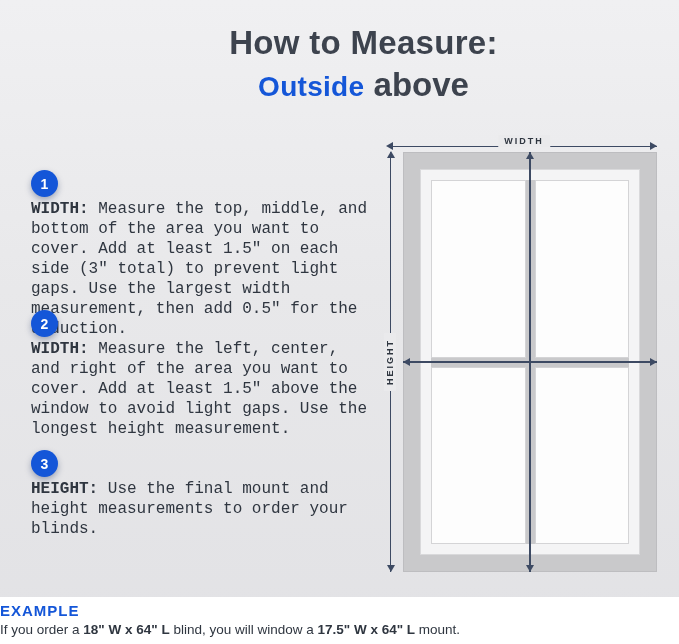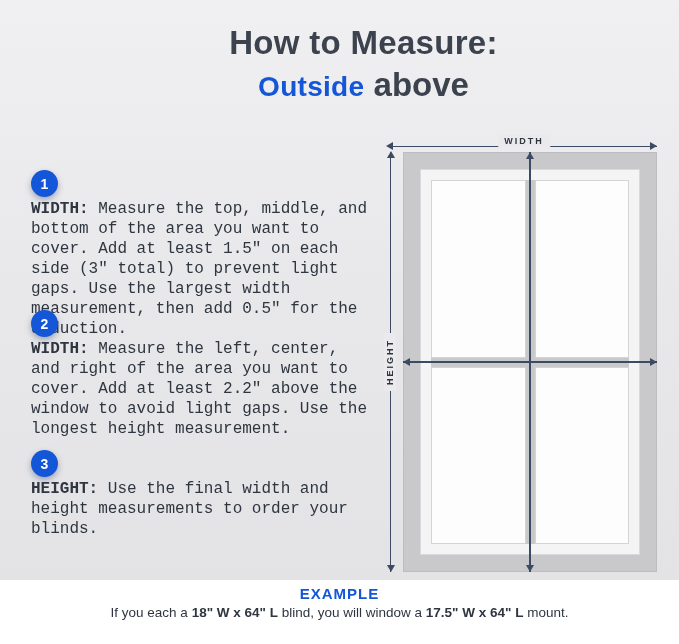--- a/index.html
+++ b/index.html
@@ -73,22 +73,22 @@
   .ah-b { left:4px; top:432px; }
   
   .cv-t { left:143px; top:19px; }
   .cv-b { left:143px; top:432px; }
   
   .ch-l { left:20px;  top:225px; }
   .ch-r { left:267px; top:225px; }
 
   
   .footer {
-    position:absolute; left:0; bottom:0; width:100%; height:64px;
-    background:#ffffff; text-align:center; padding-top:5px;
+    position:absolute; left:0; bottom:0; width:100%; height:47px;
+    background:#ffffff; text-align:left; padding-top:5px;
   }
   .example-heading { font-size:15px; font-weight:800; letter-spacing:1px; color:#1456d8; }
   .example-text { margin-top:3px; font-size:13.5px; color:#2f3640; }
   .example-text strong { font-weight:700; }
 </style>
 </head>
 <body>
 
 <div class="page">
 
@@ -99,26 +99,26 @@
     </div>
   </div>
 
   <div class="step step1">
     <div class="badge">1</div>
     <p class="step-text"><strong>WIDTH:</strong> <span>Measure the top, middle, and bottom of the area you want to cover. Add at least 1.5" on each side (3" total) to prevent light gaps. Use the largest width measurement, then add 0.5" for the deduction.</span></p>
   </div>
 
   <div class="step step2">
     <div class="badge">2</div>
-    <p class="step-text"><strong>WIDTH:</strong> <span>Measure the left, center, and right of the area you want to cover. Add at least 2.2" above the window to avoid light gaps. Use the longest height measurement.</span></p>
+    <p class="step-text"><strong>WIDTH:</strong> <span>Measure the left, center, and right of the area you want to cover. Add at least 1.5" above the window to avoid light gaps. Use the longest height measurement.</span></p>
   </div>
 
   <div class="step step3">
     <div class="badge">3</div>
-    <p class="step-text"><strong>HEIGHT:</strong> <span>Use the final width and height measurements to order your blinds.</span></p>
+    <p class="step-text"><strong>HEIGHT:</strong> <span>Use the final mount and height measurements to order your blinds.</span></p>
   </div>
 
   <div class="diagram">
 
     <div class="dim-line dim-width"></div>
     <span class="arr arr-left aw-l"></span>
     <span class="arr arr-right aw-r"></span>
     <span class="dim-label label-width">WIDTH</span>
 
     <div class="dim-line dim-height"></div>
@@ -140,16 +140,16 @@
     <div class="cross-v"></div>
     <div class="cross-h"></div>
     <span class="arr arr-up cv-t"></span>
     <span class="arr arr-down cv-b"></span>
     <span class="arr arr-left ch-l"></span>
     <span class="arr arr-right ch-r"></span>
   </div>
 
   <div class="footer">
     <div class="example-heading">EXAMPLE</div>
-    <div class="example-text"><span>If you each a </span><strong>18" W x 64" L</strong><span> blind, you will window a </span><strong>17.5" W x 64" L</strong><span> mount.</span></div>
+    <div class="example-text"><span>If you order a </span><strong>18" W x 64" L</strong><span> blind, you will window a </span><strong>17.5" W x 64" L</strong><span> mount.</span></div>
   </div>
 
 </div>
 
 </body></html>

